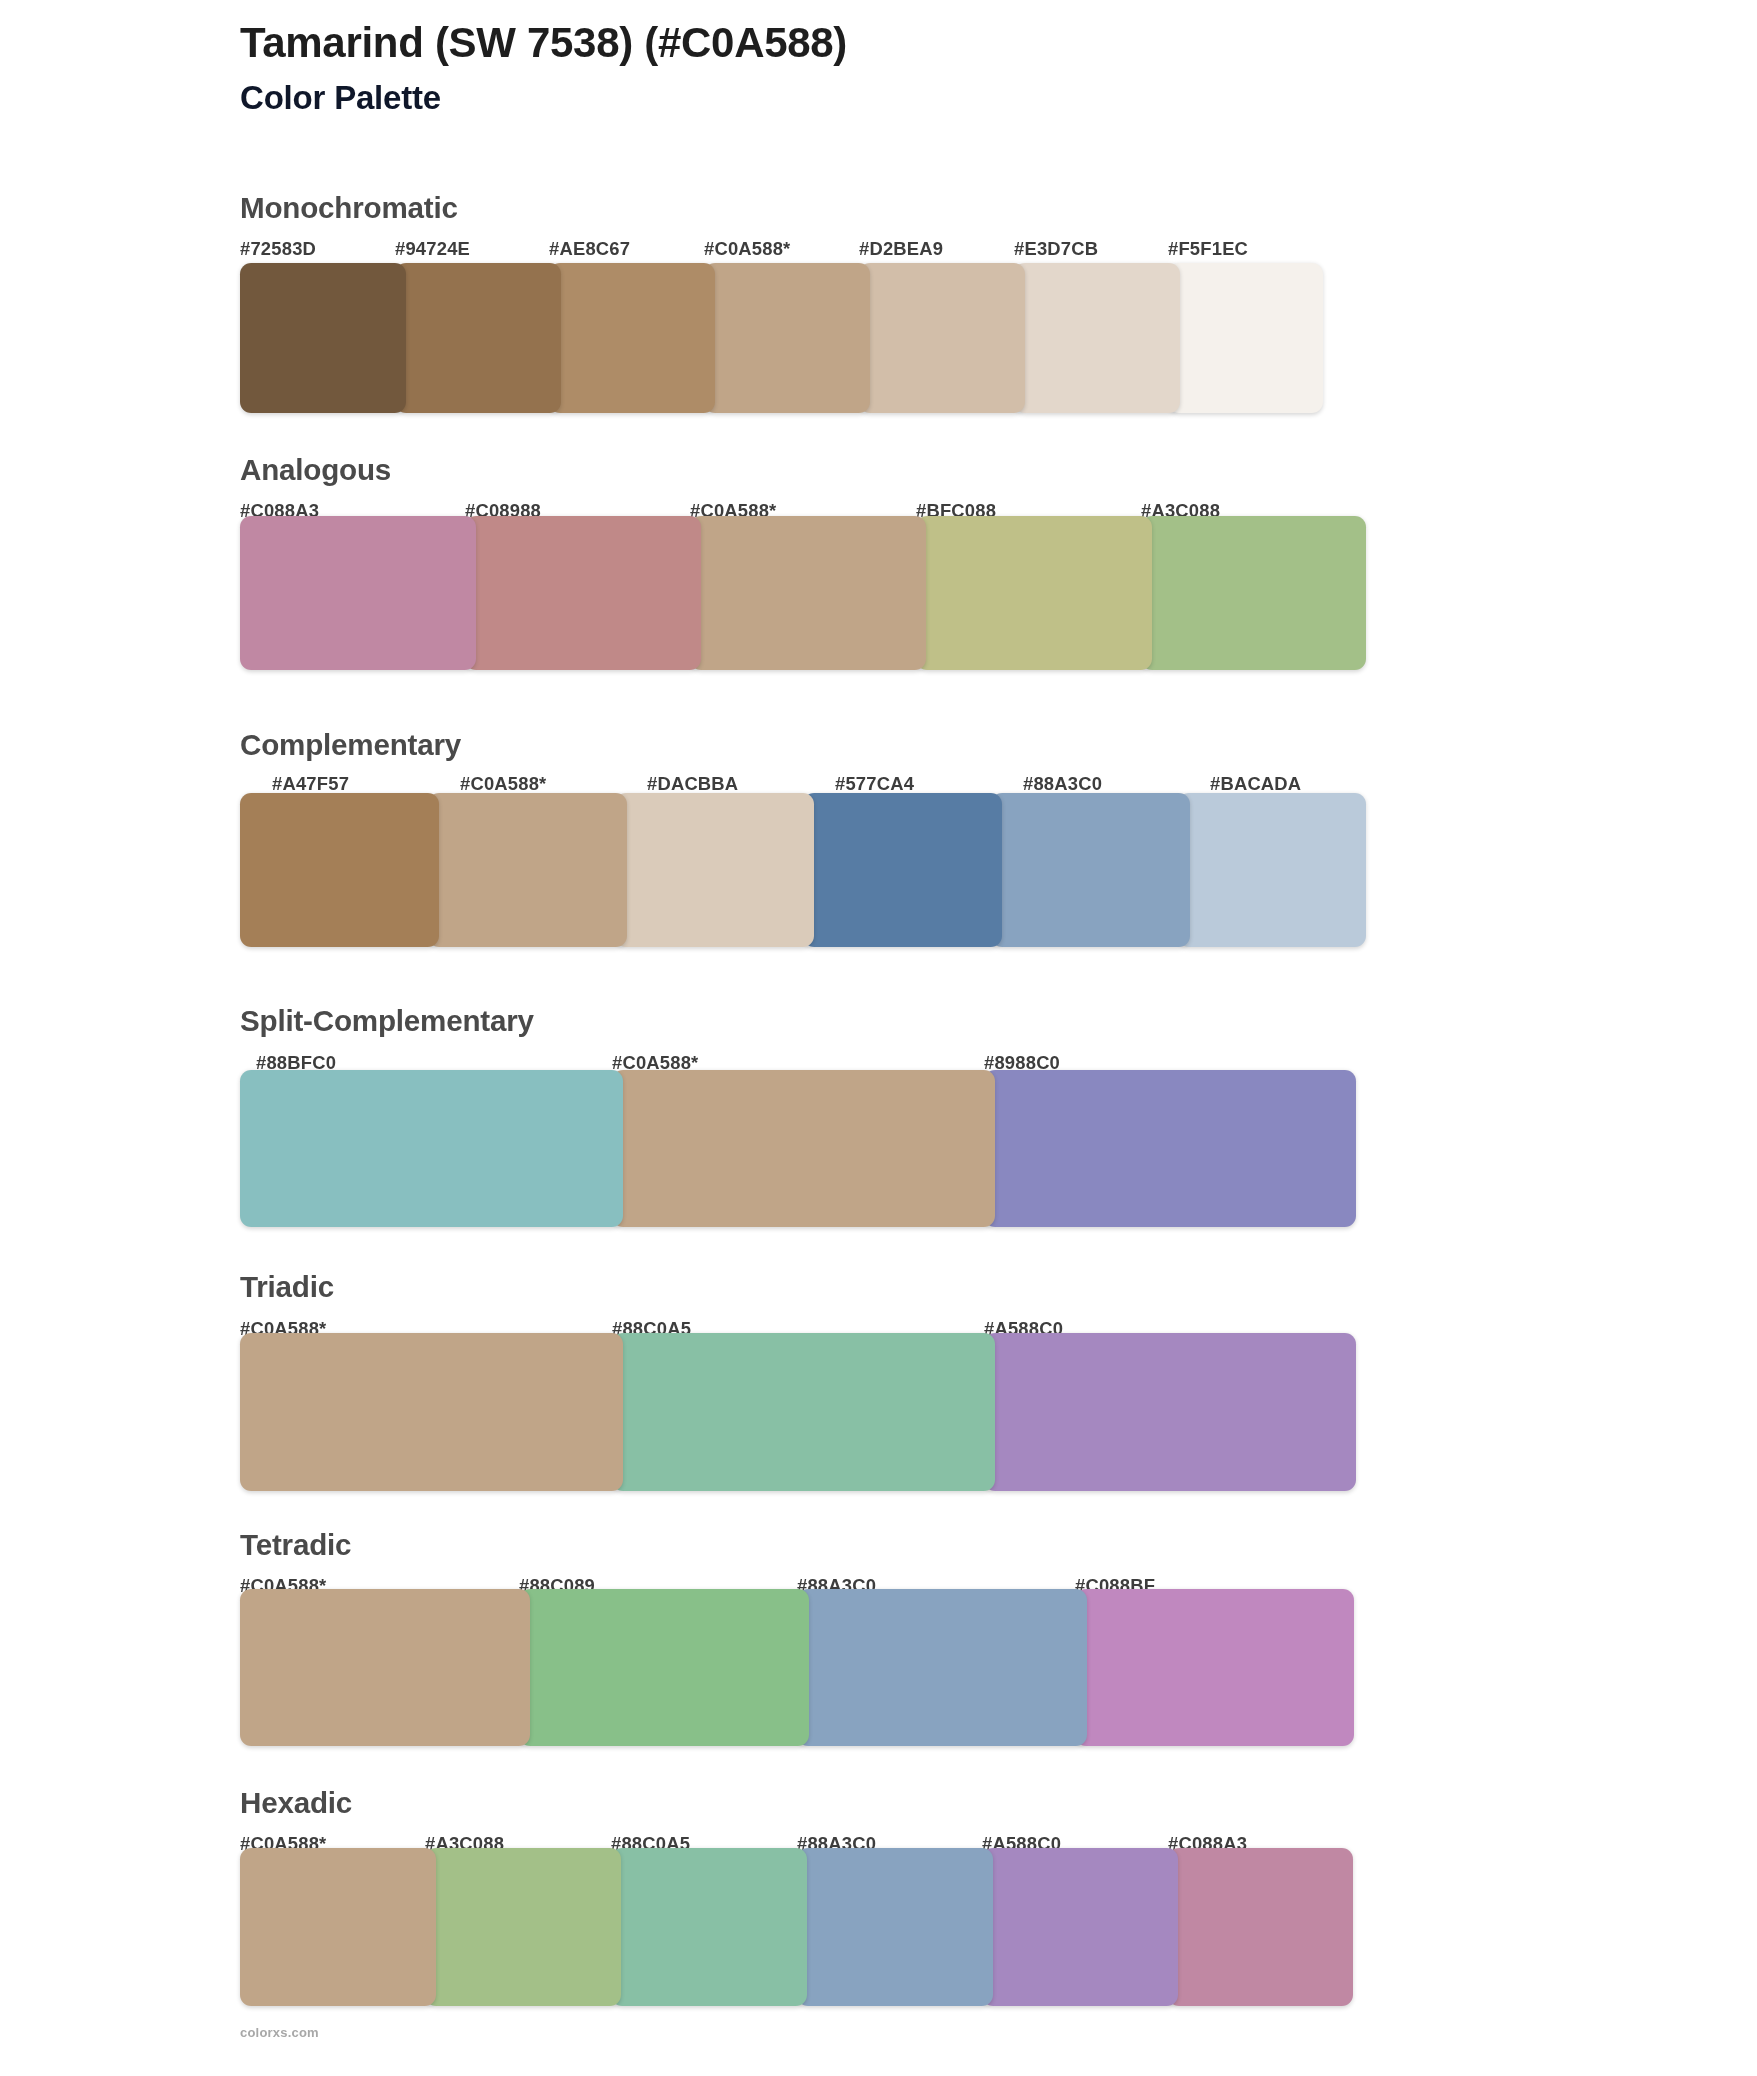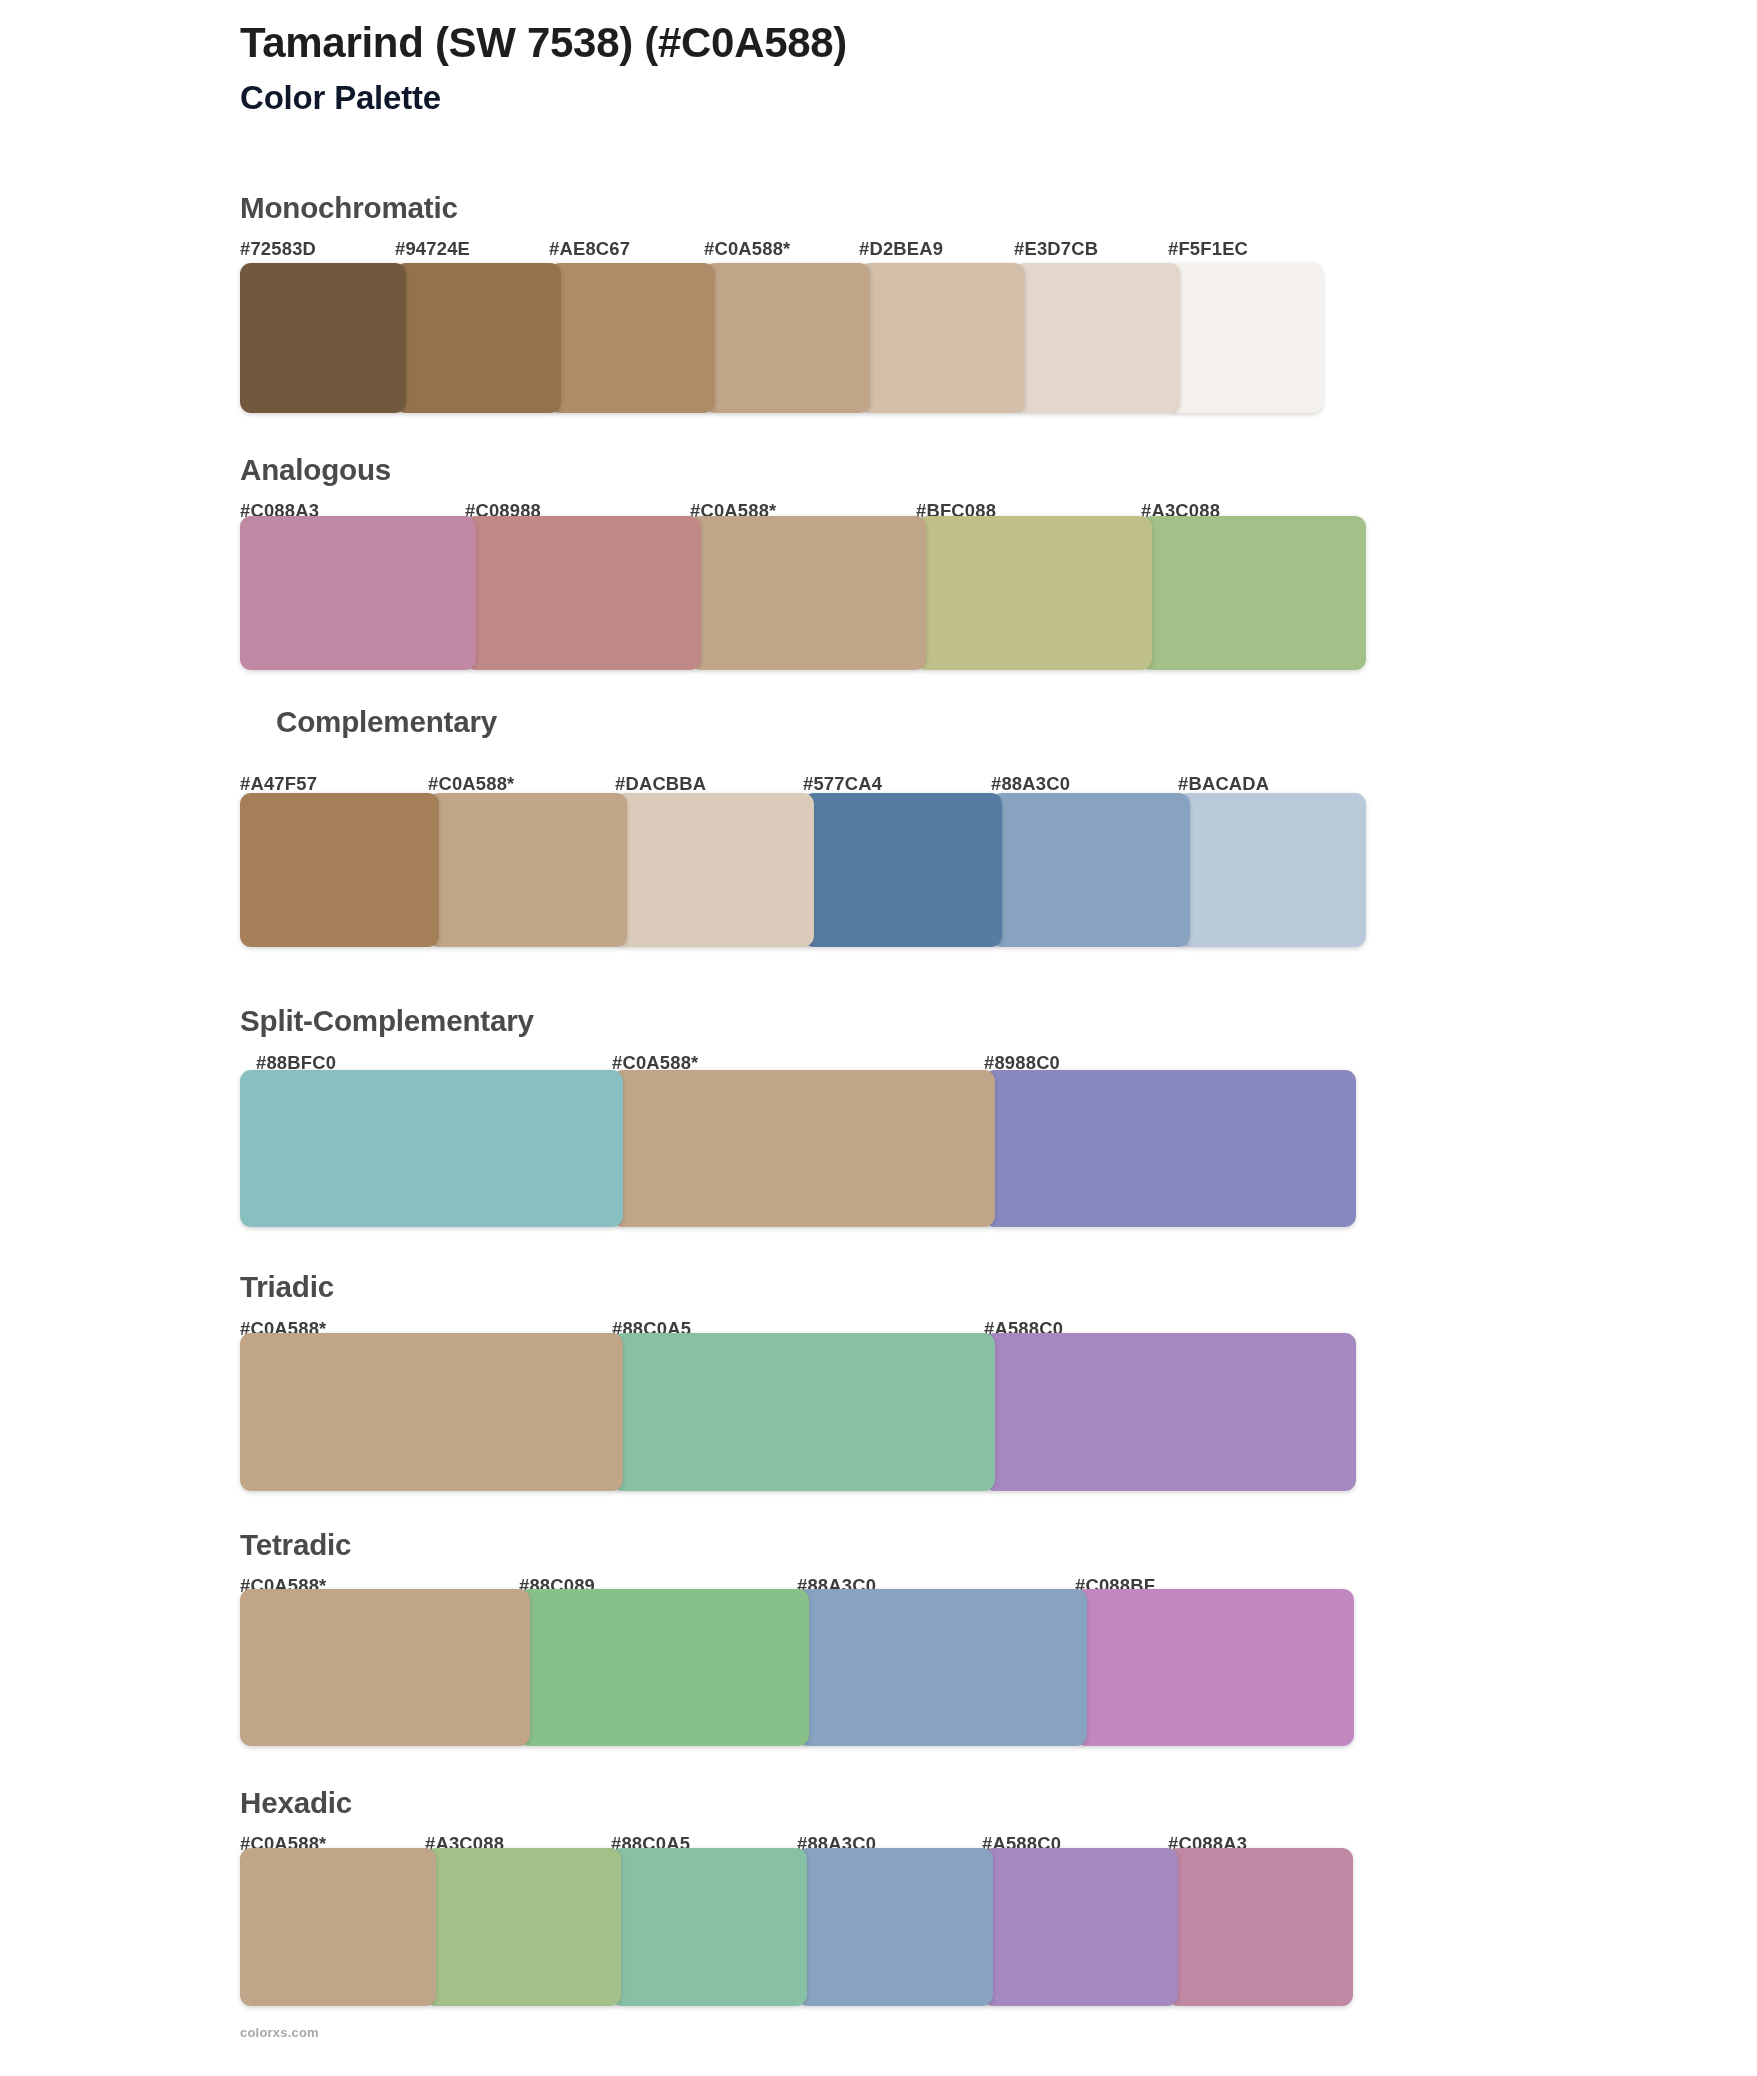--- a/index.html
+++ b/index.html
@@ -149,22 +149,22 @@
         </div>
         <div class="swatches-row" style="top: 331px; width: 1126px; height: 154px;">
           <div class="swatch" title="#C088A3" style="left: 0px; width: 236px; height: 154px; background: rgb(192, 136, 163); z-index: 5;"></div>
           <div class="swatch" title="#C08988" style="left: 225px; width: 236px; height: 154px; background: rgb(192, 137, 136); z-index: 4;"></div>
           <div class="swatch" title="#C0A588*" style="left: 450px; width: 236px; height: 154px; background: rgb(192, 165, 136); z-index: 3;"></div>
           <div class="swatch" title="#BFC088" style="left: 676px; width: 236px; height: 154px; background: rgb(191, 192, 136); z-index: 2;"></div>
           <div class="swatch" title="#A3C088" style="left: 901px; width: 225px; height: 154px; background: rgb(163, 192, 136); z-index: 1;"></div>
         </div>
       </div>
       <div class="section">
-        <div class="section-heading" style="top: 520px; margin-left: 36px;">Complementary</div>
-        <div class="labels-row" style="top: 588px; width: 1126px;">
+        <div class="section-heading" style="top: 543px;">Complementary</div>
+        <div class="labels-row" style="top: 588px; width: 1126px; margin-left: 32px;">
           <div class="swatch-label" style="left: 0px;">#A47F57</div>
           <div class="swatch-label" style="left: 188px;">#C0A588*</div>
           <div class="swatch-label" style="left: 375px;">#DACBBA</div>
           <div class="swatch-label" style="left: 563px;">#577CA4</div>
           <div class="swatch-label" style="left: 751px;">#88A3C0</div>
           <div class="swatch-label" style="left: 938px;">#BACADA</div>
         </div>
         <div class="swatches-row" style="top: 608px; width: 1126px; height: 154px;">
           <div class="swatch" title="#A47F57" style="left: 0px; width: 199px; height: 154px; background: rgb(164, 127, 87); z-index: 6;"></div>
           <div class="swatch" title="#C0A588*" style="left: 188px; width: 199px; height: 154px; background: rgb(192, 165, 136); z-index: 5;"></div>

